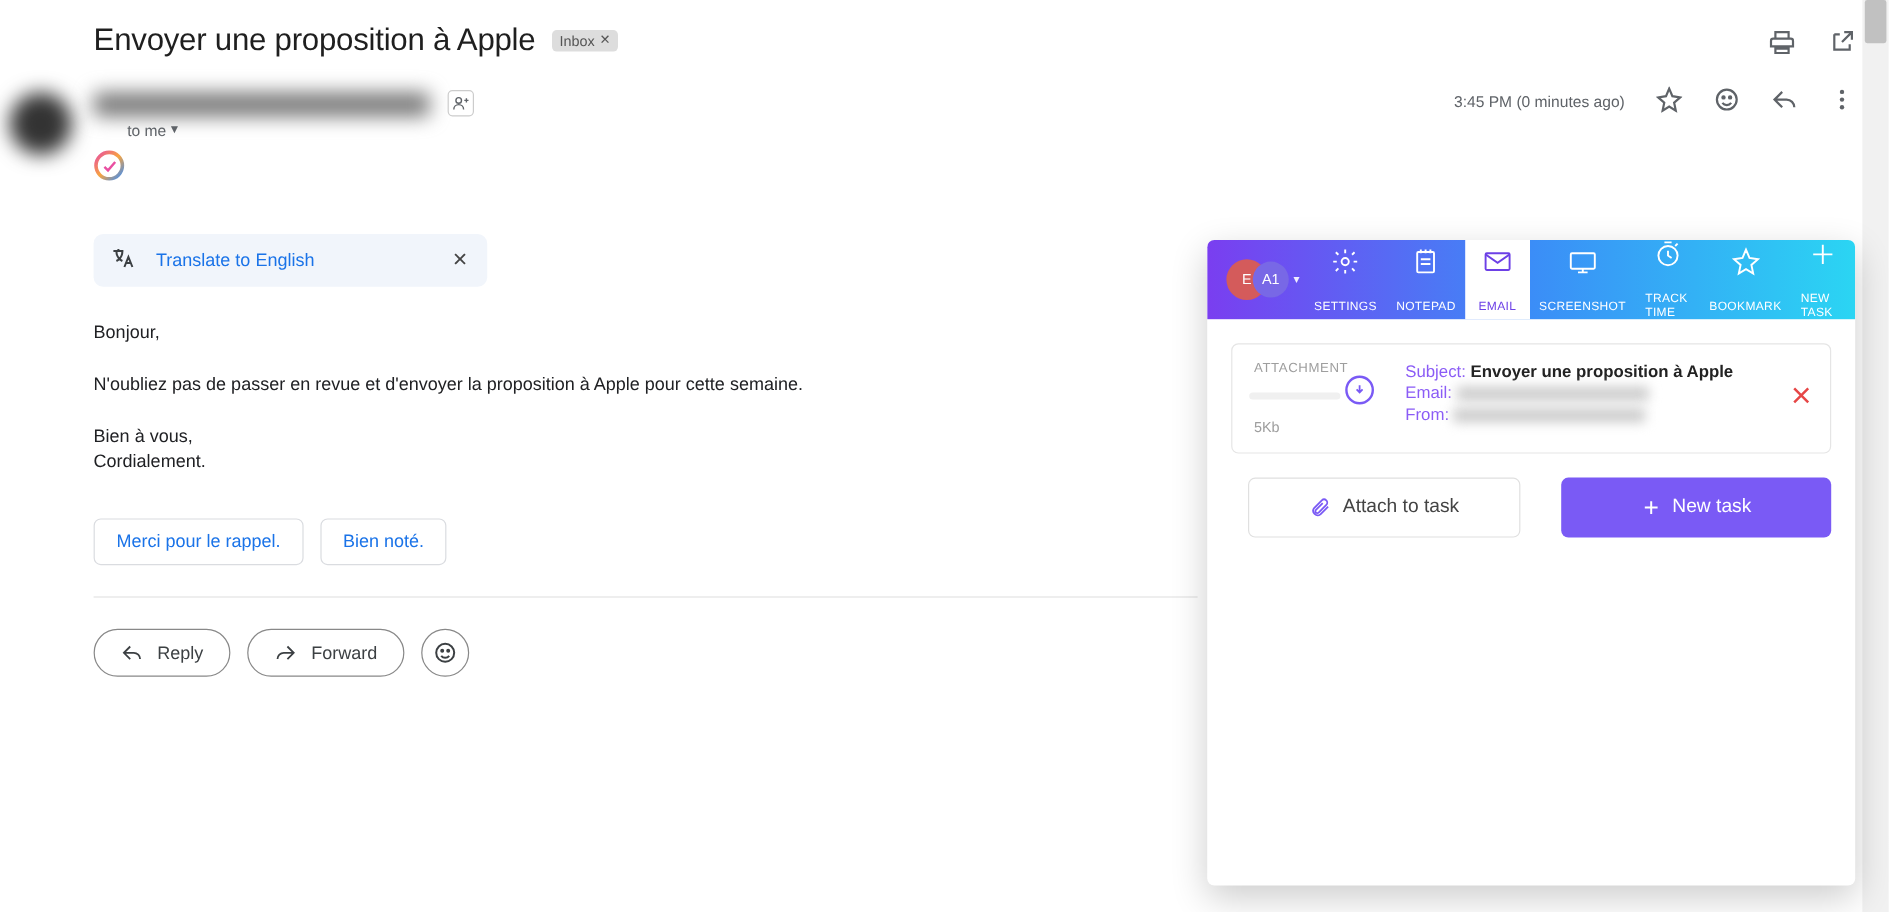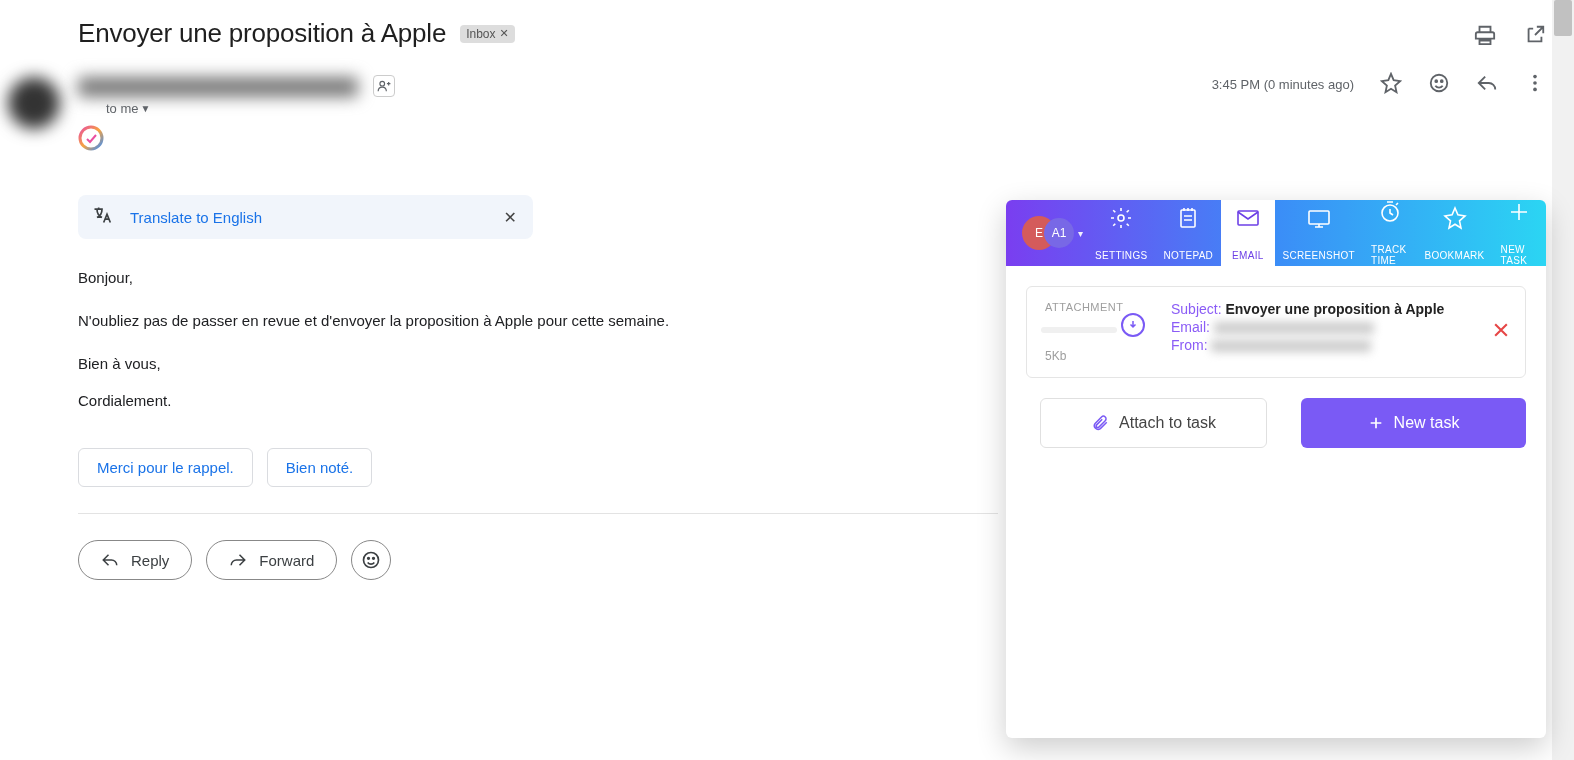--- a/index.html
+++ b/index.html
@@ -106,37 +106,37 @@
     .meta-right svg { width: 22px; height: 22px; }
 
     .translate-box {
       margin-top: 52px;
       display: inline-flex;
       align-items: center;
       height: 44px;
       padding: 0 16px 0 14px;
       border-radius: 8px;
       background: #f1f5fb;
-      width: 455px;
+      width: 328px;
       justify-content: space-between;
     }
     .translate-left { display: flex; align-items: center; gap: 18px; }
     .translate-text { color: #1a73e8; font-size: 15px; font-weight: 500; }
     .translate-close { color: #444; font-size: 16px; cursor: pointer; }
 
     .body-text {
       margin-top: 28px;
       font-size: 15px;
       color: #202124;
       line-height: 1.45;
       max-width: 900px;
     }
     .body-text p { min-height: 1em; }
     .body-text p + p { margin-top: 21px; }
-    .body-text p.sig { margin-top: 16px; }
+    .body-text p.sig { margin-top: 0; }
 
     .suggestions {
       margin-top: 36px;
       display: flex;
       gap: 14px;
     }
     .suggestion {
       border: 1px solid #dadce0;
       border-radius: 6px;
       padding: 10px 18px;

